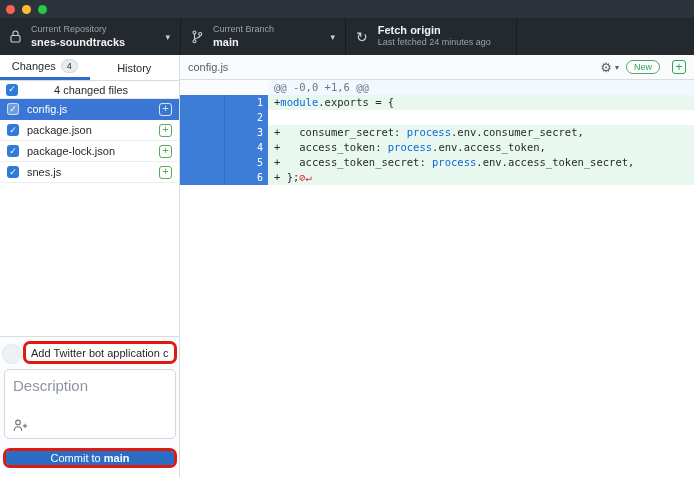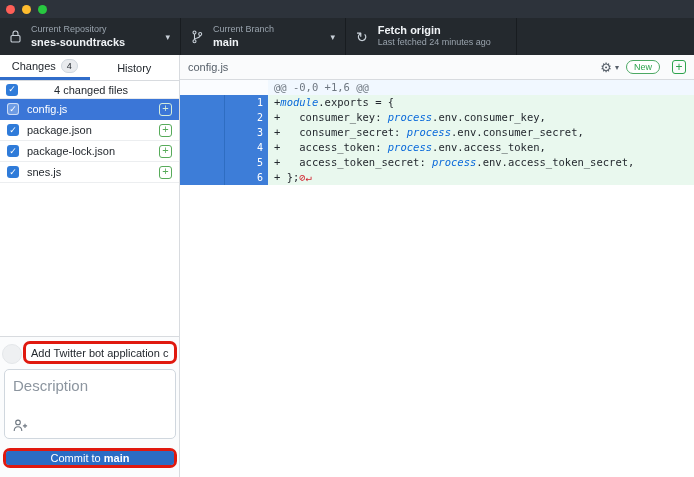--- a/index.html
+++ b/index.html
@@ -95,21 +95,21 @@
 
   .diff-body{flex:1;overflow:hidden;font-family:"DejaVu Sans Mono",monospace;font-size:10.5px;}
   .diff-row{display:flex;height:15px;line-height:15px;}
   .gut{width:44px;flex:none;text-align:right;padding-right:5px;box-sizing:border-box;font-size:10px;}
   .diff-row.add .gut{background:#3d7dd8;color:#fff;}
   .diff-row.add .gut.new{border-left:1px solid #2e6dc2;}
   .diff-row.add .code{background:#e9f8ee;}
   .diff-row.hunk .gut{background:#fafcff;}
   .diff-row.hunk .code{background:#f1f8ff;color:#6e7781;}
   .code{flex:1;min-width:0;white-space:pre;padding-left:6px;color:#24292f;overflow:hidden;}
-  .seg-keyword{color:#0969da;font-style:italic;}
+  .seg-keyword{color:#0969da;}
   .seg-nonewline{color:#d1242f;}
 </style>
 </head>
 <body>
 
 <div class="app">
 
   <div class="titlebar">
     <span class="light red"></span>
     <span class="light yellow"></span>
@@ -234,21 +234,20 @@
             <div class="code"><span class="seg-plain">@@ -0,0 +1,6 @@</span></div>
           </div>
           <div class="diff-row add">
             <div class="gut old"></div>
             <div class="gut new">1</div>
             <div class="code"><span class="seg-plain">+</span><span class="seg-keyword">module</span><span class="seg-plain">.exports = {</span></div>
           </div>
           <div class="diff-row add">
             <div class="gut old"></div>
             <div class="gut new">2</div>
-            <div class="code"><span class="seg-plain">+   consumer_key: </span><span class="seg-keyword">process</span><span class="seg-plain">.env.consumer_key,</span></div>
           </div>
           <div class="diff-row add">
             <div class="gut old"></div>
             <div class="gut new">3</div>
             <div class="code"><span class="seg-plain">+   consumer_secret: </span><span class="seg-keyword">process</span><span class="seg-plain">.env.consumer_secret,</span></div>
           </div>
           <div class="diff-row add">
             <div class="gut old"></div>
             <div class="gut new">4</div>
             <div class="code"><span class="seg-plain">+   access_token: </span><span class="seg-keyword">process</span><span class="seg-plain">.env.access_token,</span></div>

